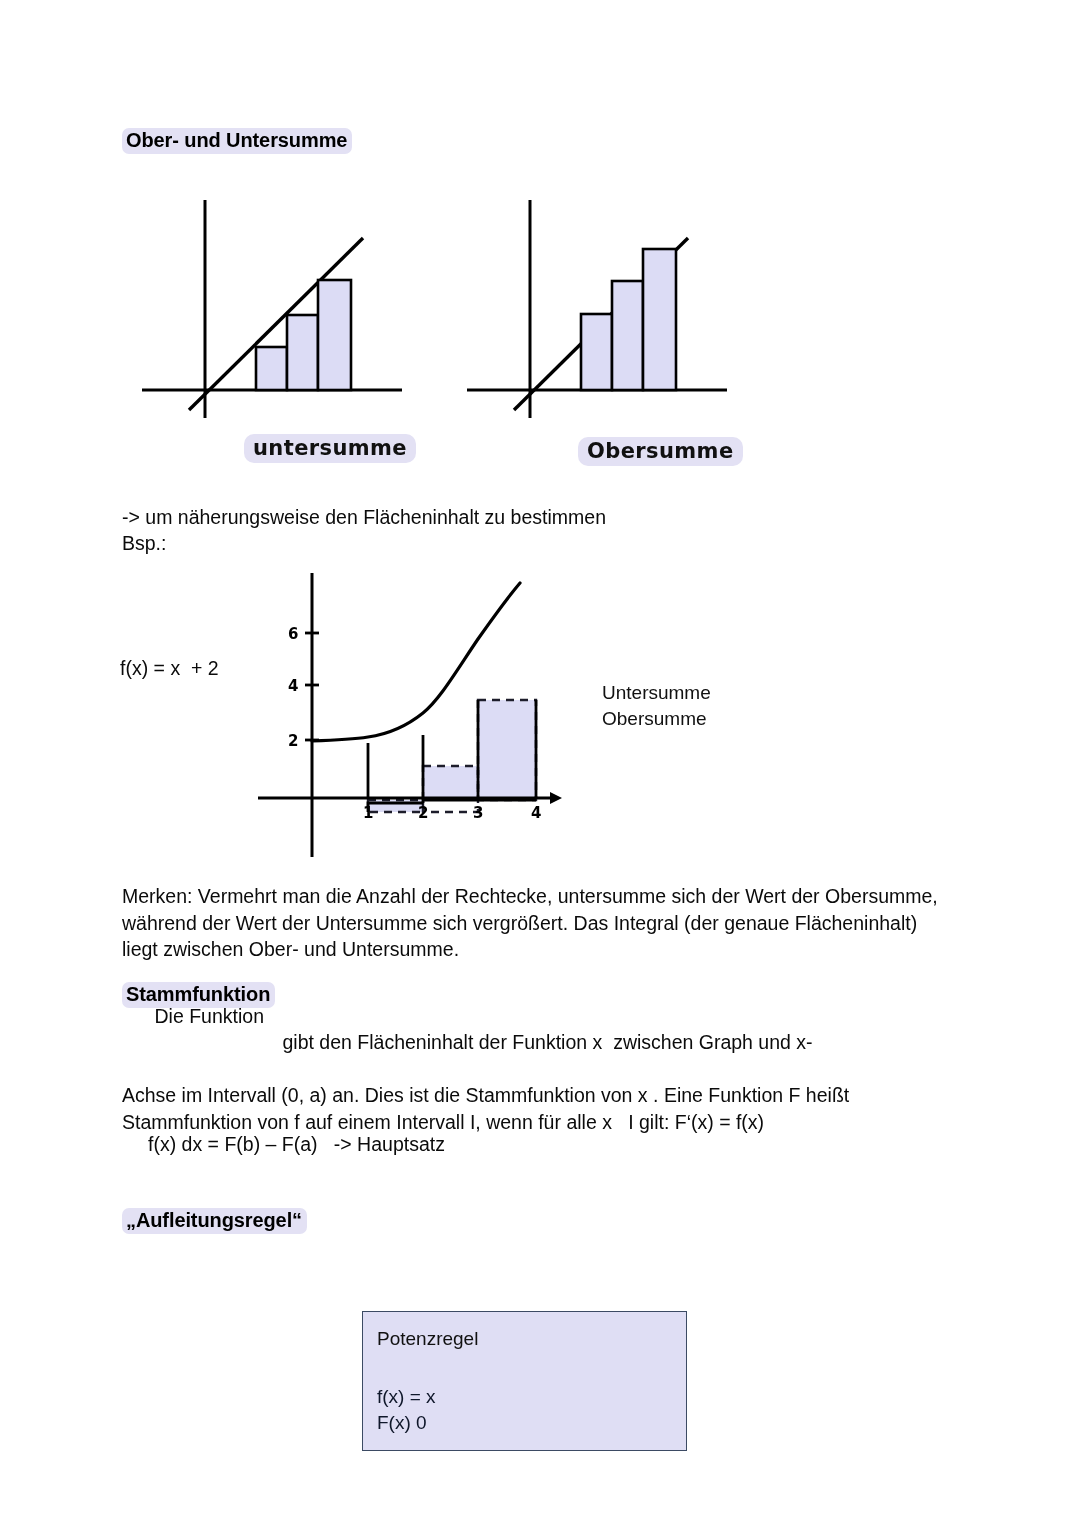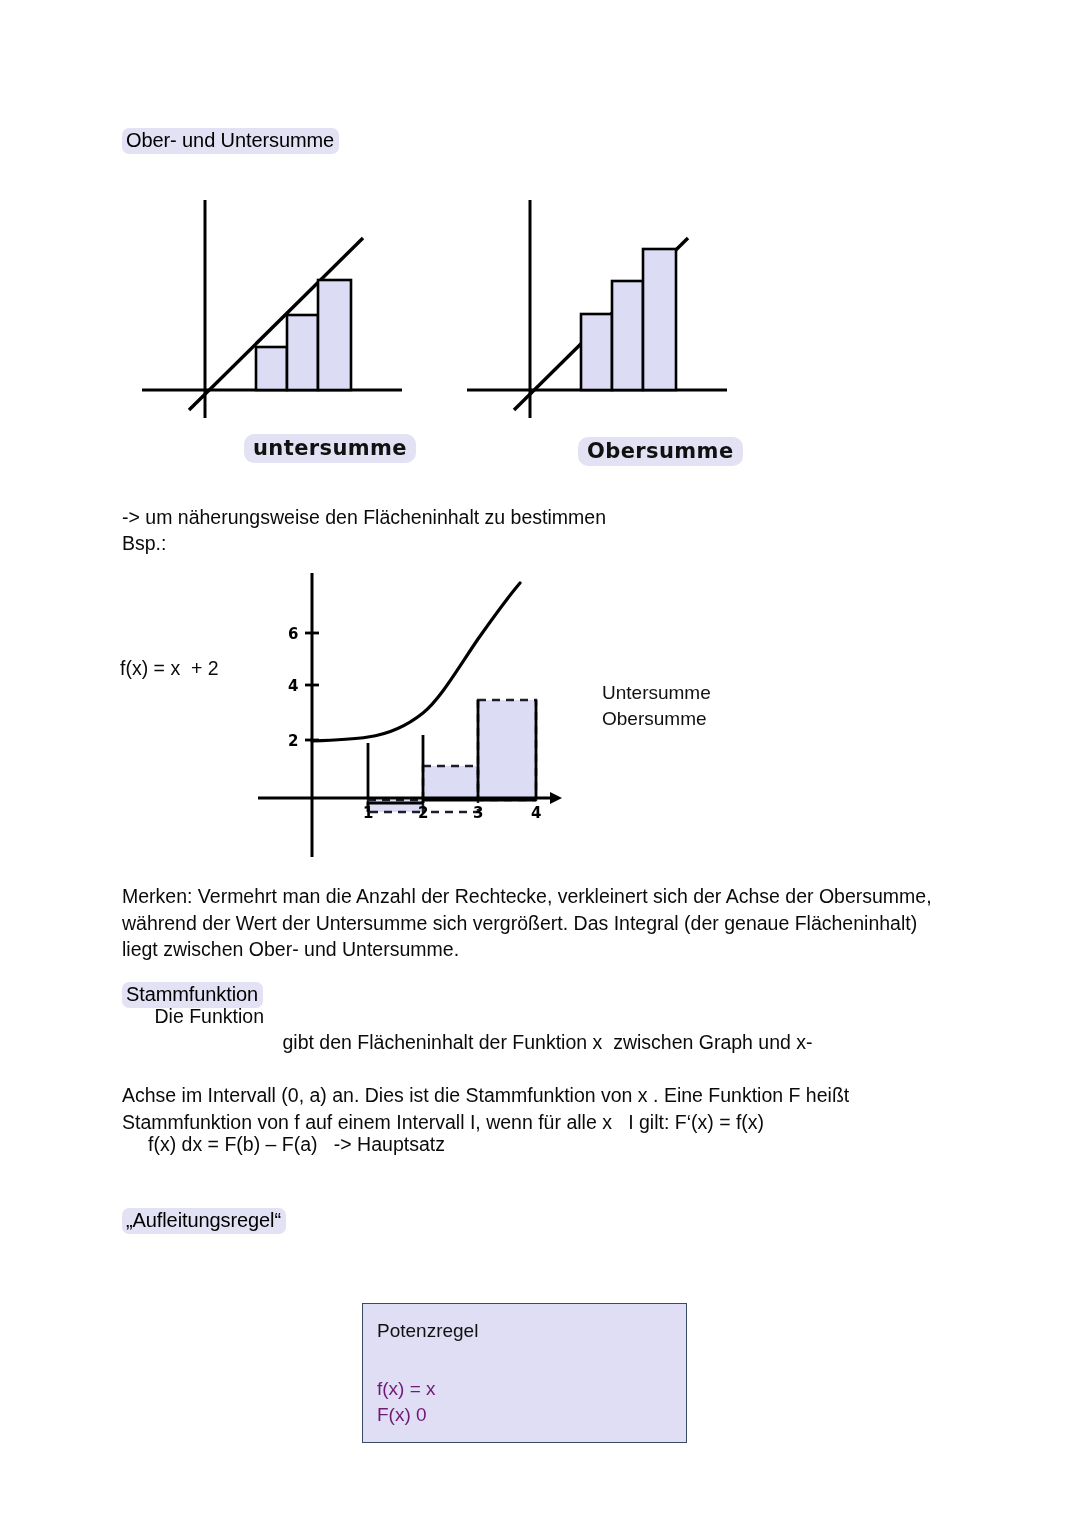--- a/index.html
+++ b/index.html
@@ -20,21 +20,21 @@
     position: absolute;
     inset: 0;
     background: #ffffff;
   }
 
   
   .abs { position: absolute; }
 
   
   .hl-heading {
-    font-weight: normal;
+    font-weight: bold;
     font-size: 20px;
     letter-spacing: -0.1px;
     color: #000000;
     background: #e3e1f4;
     display: inline-block;
     padding: 1px 5px 2px 4px;
     border-radius: 7px;
     white-space: nowrap;
   }
 
@@ -67,35 +67,36 @@
     line-height: 26px;
     color: #111111;
   }
 
   
   .rule-box {
     position: absolute;
     background: #dfdef4;
     border: 1.5px solid #3b4a63;
     box-sizing: border-box;
+    margin-top: 8px;
   }
   .rule-box .rule-title {
     position: absolute;
     left: 14px;
     top: 16px;
     font-size: 19px;
     color: #111111;
   }
   .rule-box .rule-body {
     position: absolute;
     left: 14px;
     top: 72px;
     font-size: 19px;
     line-height: 26px;
-    color: #701a75;
+    color: #0f172a;
     white-space: pre-line;
   }
 
   svg { display: block; }
 </style>
 </head>
 <body>
 
 <div class="page">
 
@@ -188,21 +189,21 @@
       <text x="38" y="126" font-family="DejaVu Sans, sans-serif" font-size="15" font-weight="700" fill="#000">4</text>
       <text x="38" y="181" font-family="DejaVu Sans, sans-serif" font-size="15" font-weight="700" fill="#000">2</text>
     </svg>
   </div>
 
   <div class="abs" style="left:602px; top:680px;">
     <div class="legend-line">Untersumme</div>
     <div class="legend-line">Obersumme</div>
   </div>
 
-  <div class="abs body-text" style="left:122px; top:883px; width:830px;">Merken: Vermehrt man die Anzahl der Rechtecke, verkleinert sich der Achse der Obersumme, während der Wert der Untersumme sich vergrößert. Das Integral (der genaue Flächeninhalt) liegt zwischen Ober- und Untersumme.</div>
+  <div class="abs body-text" style="left:122px; top:883px; width:830px;">Merken: Vermehrt man die Anzahl der Rechtecke, untersumme sich der Wert der Obersumme, während der Wert der Untersumme sich vergrößert. Das Integral (der genaue Flächeninhalt) liegt zwischen Ober- und Untersumme.</div>
 
   <div class="abs" style="left:122px; top:982px;text-align:right;">
     <span class="hl-heading">Stammfunktion</span>
   </div>
 
   <div class="abs" style="left:122px; top:976px; width:850px;">
     <div class="body-text">
       <span>Die Funktion</span>
       <span class="mono-space-gap" style="width:128px;"></span><span>gibt den Flächeninhalt der Funktion x  zwischen Graph und x-</span>
     </div>

